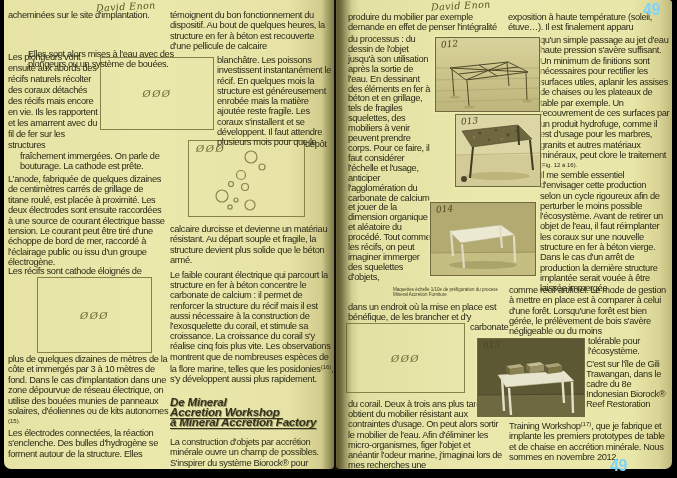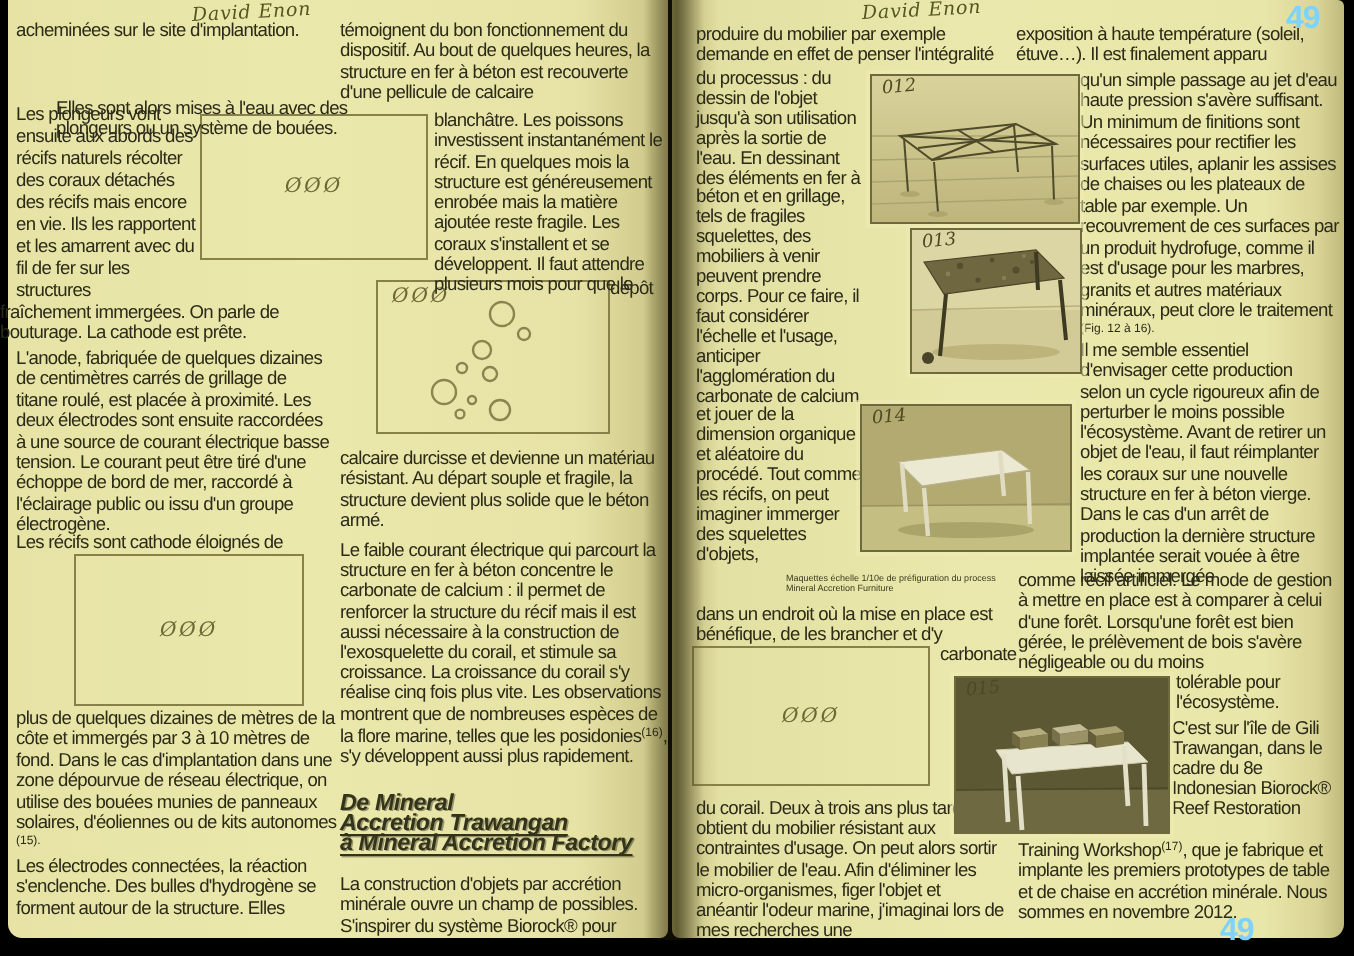--- a/index.html
+++ b/index.html
@@ -42,21 +42,21 @@
 
   <div class="hw" style="left:96px;top:1px;">David Enon</div>
   <div class="hw" style="left:431px;top:0px;">David Enon</div>
 
   <div class="pn" style="left:643px;top:1px;">49</div>
   <div class="pn" style="left:610px;top:457px;">49</div>
 
   <div class="tb" style="left:8px;top:10px;width:158px;">acheminées sur le site d'implantation.</div>
   <div class="tb" style="left:8px;top:49px;width:158px;margin-left:20px;">Elles sont alors mises à l'eau avec des plongeurs ou un système de bouées.</div>
   <div class="tb" style="left:8px;top:52px;width:95px;line-height:11px;">Les plongeurs vont ensuite aux abords des récifs naturels récolter des coraux détachés des récifs mais encore en vie. Ils les rapportent et les amarrent avec du fil de fer sur les structures</div>
-  <div class="tb" style="left:0;top:151px;width:158px;">fraîchement immergées. On parle de bouturage. La cathode est prête.</div>
+  <div class="tb" style="left:20px;top:151px;width:158px;">fraîchement immergées. On parle de bouturage. La cathode est prête.</div>
   <div class="tb" style="left:8px;top:174px;width:158px;">L'anode, fabriquée de quelques dizaines de centimètres carrés de grillage de titane roulé, est placée à proximité. Les deux électrodes sont ensuite raccordées à une source de courant électrique basse tension. Le courant peut être tiré d'une échoppe de bord de mer, raccordé à l'éclairage public ou issu d'un groupe électrogène.</div>
   <div class="tb" style="left:8px;top:266px;width:158px;">Les récifs sont cathode éloignés de</div>
   <div class="tb" style="left:8px;top:354px;width:163px;"><span>plus de quelques dizaines de mètres de la côte et immergés par 3 à 10 mètres de fond. Dans le cas d'implantation dans une zone dépourvue de réseau électrique, on utilise des bouées munies de panneaux solaires, d'éoliennes ou de kits autonomes</span> <span class="fn">(15).</span></div>
   <div class="tb" style="left:8px;top:428px;width:158px;">Les électrodes connectées, la réaction s'enclenche. Des bulles d'hydrogène se forment autour de la structure. Elles</div>
 
   <div class="bx" style="left:100px;top:57px;width:112px;height:71px;">
     <span class="mark">ØØØ</span>
   </div>
   <div class="bx" style="left:37px;top:277px;width:113px;height:74px;">
     <span class="mark">ØØØ</span>
@@ -82,21 +82,21 @@
   </div>
 
   <div class="tb" style="left:170px;top:10px;width:163px;">témoignent du bon fonctionnement du dispositif. Au bout de quelques heures, la structure en fer à béton est recouverte d'une pellicule de calcaire</div>
   <div class="tb" style="left:217px;top:55px;width:116px;line-height:10.3px;">blanchâtre. Les poissons investissent instantanément le récif. En quelques mois la structure est généreusement enrobée mais la matière ajoutée reste fragile. Les coraux s'installent et se développent. Il faut attendre plusieurs mois pour que le</div>
   <div class="tb" style="left:305px;top:139px;width:30px;">dépôt</div>
   <div class="tb" style="left:170px;top:224px;width:163px;">calcaire durcisse et devienne un matériau résistant. Au départ souple et fragile, la structure devient plus solide que le béton armé.</div>
   <div class="tb" style="left:170px;top:270px;width:166px;line-height:10.2px;"><span>Le faible courant électrique qui parcourt la structure en fer à béton concentre le carbonate de calcium : il permet de renforcer la structure du récif mais il est aussi nécessaire à la construction de l'exosquelette du corail, et stimule sa croissance. La croissance du corail s'y réalise cinq fois plus vite. Les observations montrent que de nombreuses espèces de la flore marine, telles que les posidonies</span><span class="fn">(16)</span><span>, s'y développent aussi plus rapidement.</span></div>
 
   <div class="head" style="left:170px;top:397px;">
     <span>De Mineral</span><br>
-    <span class="u">Accretion Trawangan</span><br>
+    <span class="u">Accretion Workshop</span><br>
     <span class="u">à Mineral Accretion Factory</span>
   </div>
 
   <div class="tb" style="left:170px;top:437px;width:163px;">La construction d'objets par accrétion minérale ouvre un champ de possibles. S'inspirer du système Biorock® pour</div>
 
   <div class="tb" style="left:348px;top:12px;width:152px;">produire du mobilier par exemple demande en effet de penser l'intégralité</div>
   <div class="tb" style="left:348px;top:35px;width:86px;line-height:9.9px;">du processus : du dessin de l'objet jusqu'à son utilisation après la sortie de l'eau. En dessinant des éléments en fer à béton et en grillage, tels de fragiles squelettes, des mobiliers à venir peuvent prendre corps. Pour ce faire, il faut considérer l'échelle et l'usage, anticiper l'agglomération du carbonate de calcium et jouer de la dimension organique et aléatoire du procédé. Tout comme les récifs, on peut imaginer immerger des squelettes d'objets,</div>
   <div class="tb" style="left:348px;top:302px;width:153px;">dans un endroit où la mise en place est bénéfique, de les brancher et d'y</div>
   <div class="tb" style="left:470px;top:322px;width:50px;">carbonate</div>
   <div class="tb" style="left:348px;top:399px;width:155px;line-height:10.2px;">du corail. Deux à trois ans plus tard, on obtient du mobilier résistant aux contraintes d'usage. On peut alors sortir le mobilier de l'eau. Afin d'éliminer les micro-organismes, figer l'objet et anéantir l'odeur marine, j'imaginai lors de mes recherches une</div>

